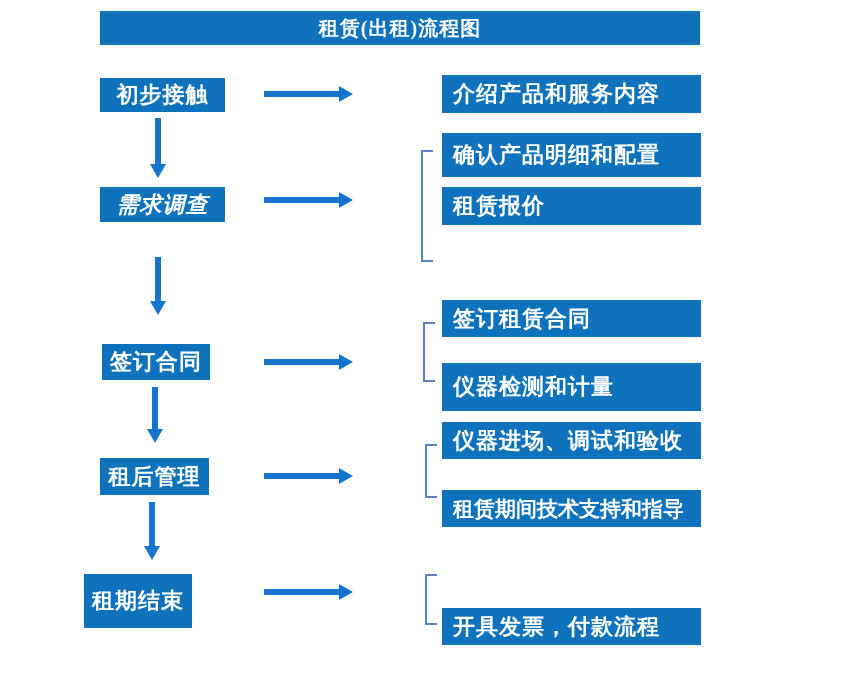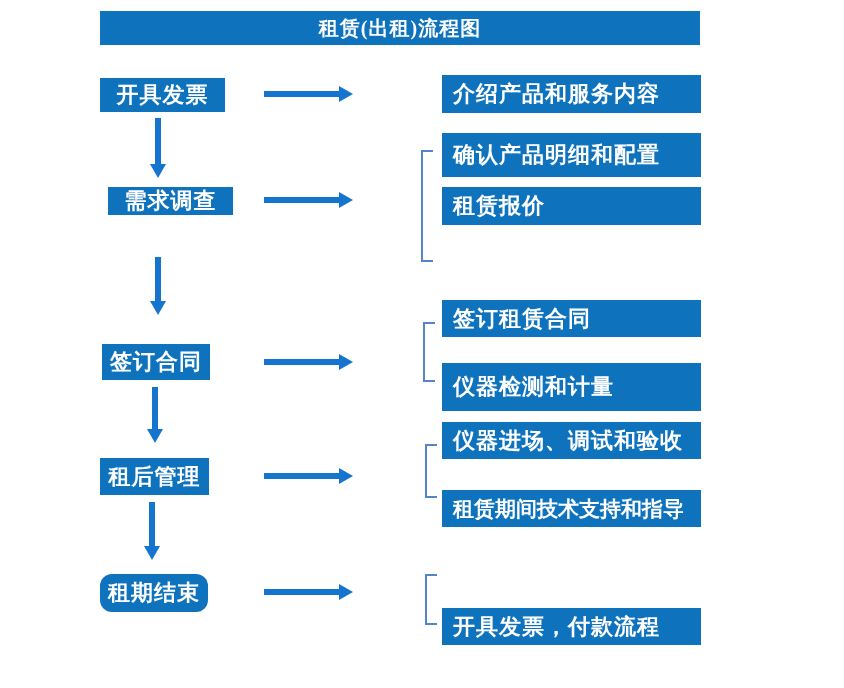--- a/index.html
+++ b/index.html
@@ -82,25 +82,25 @@
     box-sizing: border-box;
   }
 </style>
 </head>
 <body>
 
 <div class="canvas">
 
   <div class="titlebar">租赁(出租)流程图</div>
 
-  <div class="step-box" style="left:100px; top:78px;  width:125px; height:34px;">开具发票</div>
-  <div class="step-box" style="left:108px; top:187px; width:125px; height:28px;">需求调查</div>
+  <div class="step-box" style="left:100px; top:78px;  width:125px; height:34px;">初步接触</div>
+  <div class="step-box" style="left:100px; top:187px; width:125px; height:35px;font-style:italic;">需求调查</div>
   <div class="step-box" style="left:102px; top:344px; width:108px; height:36px;">签订合同</div>
   <div class="step-box" style="left:100px; top:458px; width:109px; height:37px;">租后管理</div>
-  <div class="step-box" style="left:100px; top:574px; width:108px; height:38px;border-radius:12px;">租期结束</div>
+  <div class="step-box" style="left:84px; top:574px; width:108px; height:54px;">租期结束</div>
 
   <div class="varrow" style="left:150px; top:118px;">
     <span class="shaft" style="height:46px;"></span>
     <span class="head"></span>
   </div>
   <div class="varrow" style="left:150px; top:257px;">
     <span class="shaft" style="height:44px;"></span>
     <span class="head"></span>
   </div>
   <div class="varrow" style="left:147px; top:387px;">

